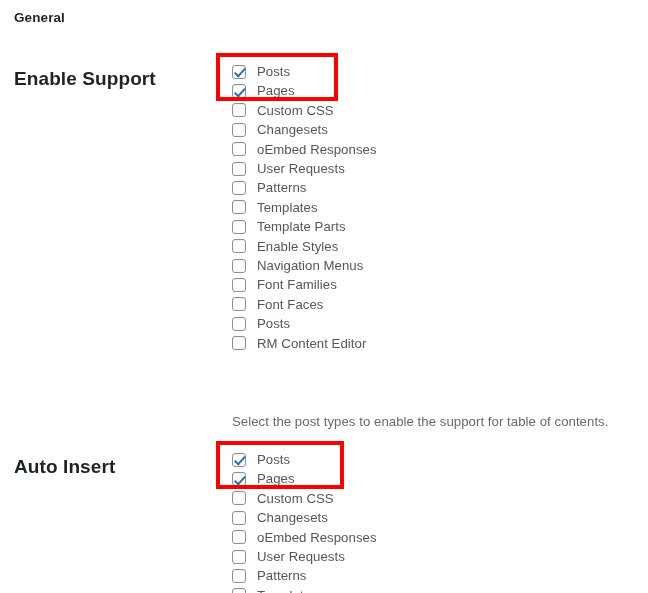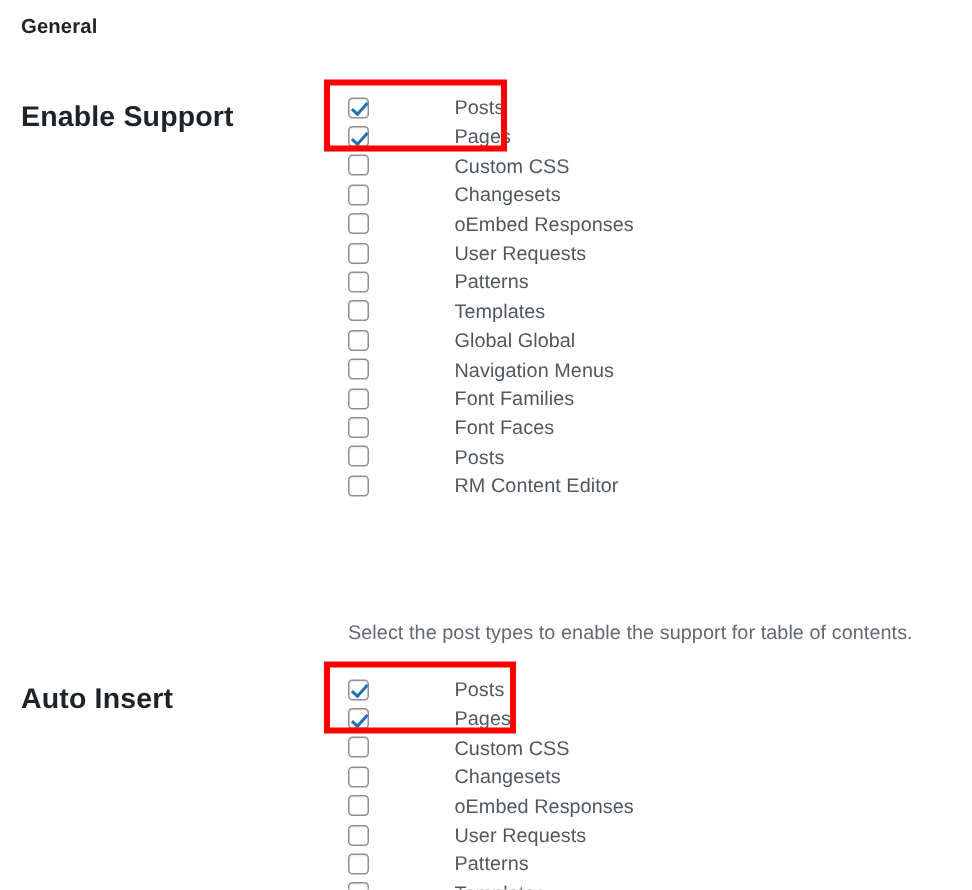--- a/index.html
+++ b/index.html
@@ -53,21 +53,20 @@
     position: absolute;
     left: 232px;
     top: 0;
   }
   .cb-row {
     position: relative;
     height: 19.4px;
     display: flex;
     align-items: center;
     white-space: nowrap;
-    gap: 46px;
   }
   .cb-box {
     position: relative;
     width: 14px;
     height: 14px;
     box-sizing: border-box;
     border: 1px solid #8c8f94;
     border-radius: 3px;
     background: #fff;
     flex: 0 0 auto;
@@ -148,21 +147,25 @@
       <div class="cb-row">
         <span class="cb-box"></span>
         <span class="cb-label">Patterns</span>
       </div>
       <div class="cb-row">
         <span class="cb-box"></span>
         <span class="cb-label">Templates</span>
       </div>
       <div class="cb-row">
         <span class="cb-box"></span>
-        <span class="cb-label">Global Global</span>
+        <span class="cb-label">Template Parts</span>
+      </div>
+      <div class="cb-row">
+        <span class="cb-box"></span>
+        <span class="cb-label">Enable Styles</span>
       </div>
       <div class="cb-row">
         <span class="cb-box"></span>
         <span class="cb-label">Navigation Menus</span>
       </div>
       <div class="cb-row">
         <span class="cb-box"></span>
         <span class="cb-label">Font Families</span>
       </div>
       <div class="cb-row">

